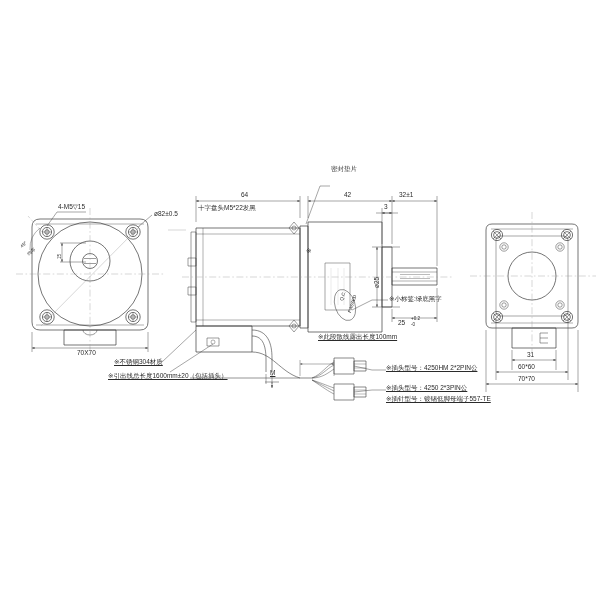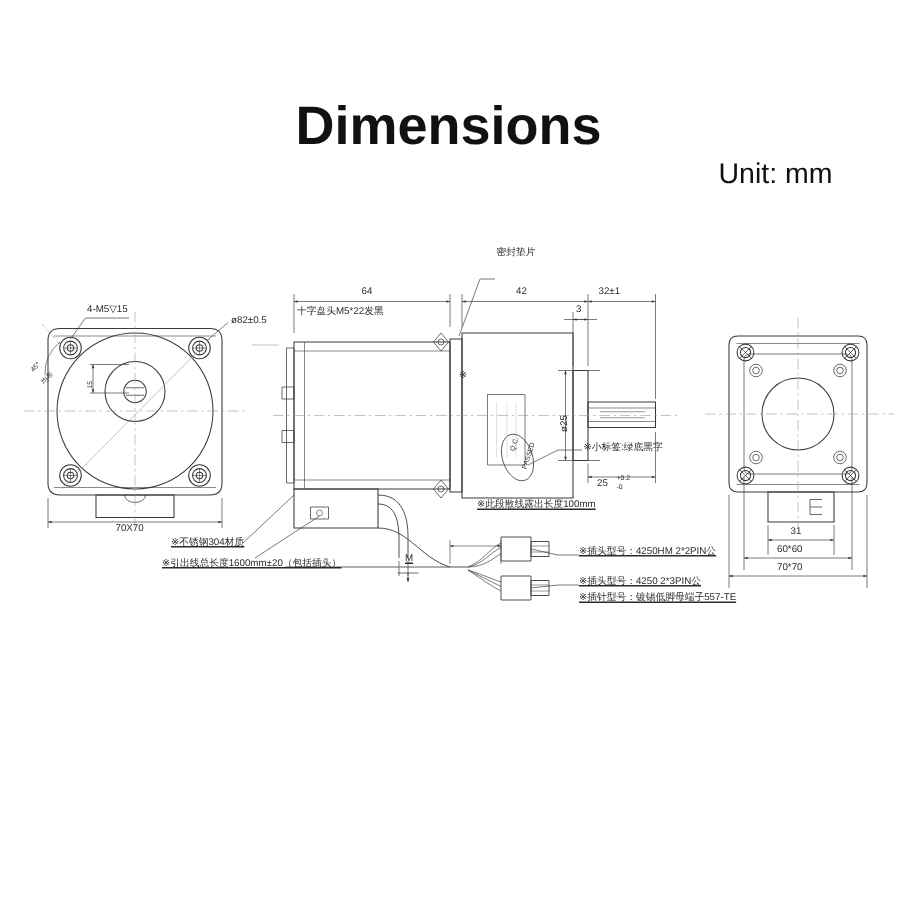--- a/index.html
+++ b/index.html
@@ -71,24 +71,20 @@
   .lbl-tiny { font-size: 4.6px; }
   .rot45 { transform: rotate(-45deg); transform-origin: left top; }
   .rot90 { transform: rotate(-90deg); transform-origin: left top; }
   .u { text-decoration: underline; text-decoration-thickness: 0.5px; }
 </style>
 </head>
 <body>
 
 <div id="page">
 
-  <div id="title-block">
-    <div id="page-title">Dimensions</div>
-    <div id="unit-label">Unit: mm</div>
-  </div>
 
   <div id="drawing">
     <svg width="600" height="600" viewBox="0 0 600 600" xmlns="http://www.w3.org/2000/svg">
       <defs>
         <marker id="arrL" markerWidth="7" markerHeight="5" refX="0.5" refY="2.5" orient="auto">
           <path d="M6,0.5 L0.5,2.5 L6,4.5 Z" fill="#3a3a3a"></path>
         </marker>
         <marker id="arrR" markerWidth="7" markerHeight="5" refX="6.5" refY="2.5" orient="auto">
           <path d="M1,0.5 L6.5,2.5 L1,4.5 Z" fill="#3a3a3a"></path>
         </marker>

